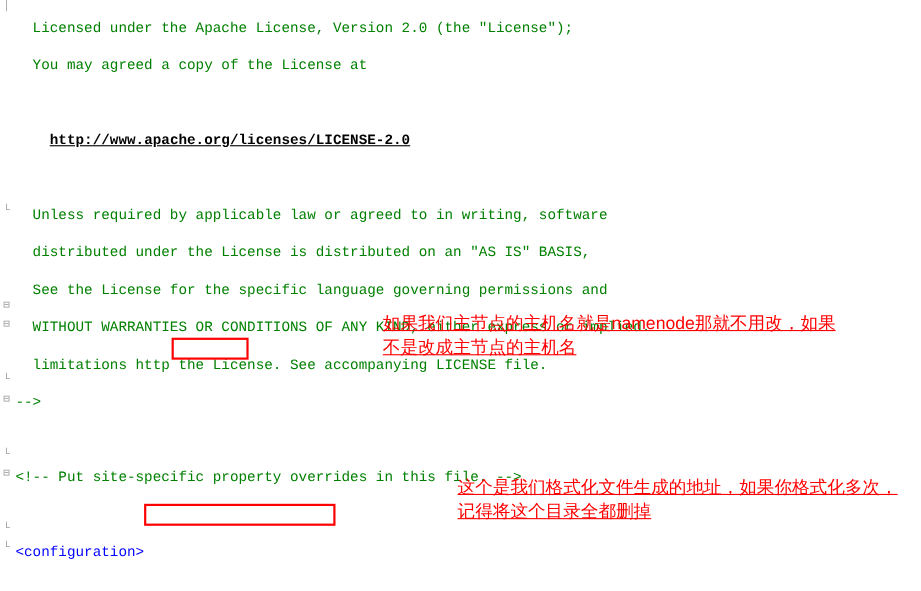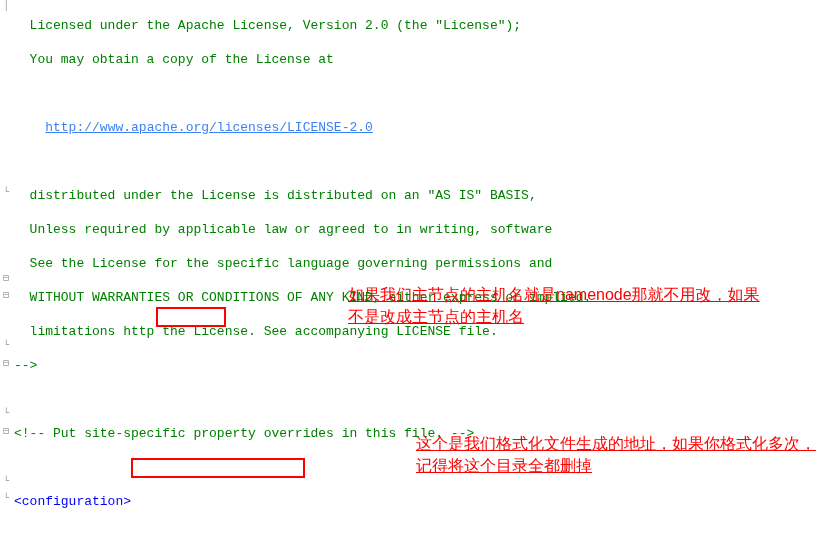--- a/index.html
+++ b/index.html
@@ -34,21 +34,21 @@
       right: 0;
       white-space: pre;
       line-height: 17px;
     }
     .line {
       display: block;
       height: 17px;
     }
     .comment { color: #008000; }
     .tag { color: #0000ff; }
-    .url { color: #3b82f6; text-decoration: underline; }
+    .url { color: #000000; text-decoration: underline; font-weight: bold; }
     .annotation {
       position: absolute;
       color: #ff0000;
       font-family: "Microsoft YaHei", "SimSun", sans-serif;
       font-size: 16px;
       line-height: 22px;
       white-space: normal;
       text-decoration: underline;
     }
     .redbox {
@@ -68,26 +68,26 @@
   <span class="gutter-mark" style="top:340px">└</span>
   <span class="gutter-mark" style="top:357px">⊟</span>
   <span class="gutter-mark" style="top:408px">└</span>
   <span class="gutter-mark" style="top:425px">⊟</span>
   <span class="gutter-mark" style="top:476px">└</span>
   <span class="gutter-mark" style="top:493px">└</span>
 </div>
 
 <div class="code-area">
 <span class="line comment">  Licensed under the Apache License, Version 2.0 (the "License");</span>
-<span class="line comment">  You may obtain a copy of the License at</span>
+<span class="line comment">  You may agreed a copy of the License at</span>
 <span class="line comment"></span>
 <span class="line comment"><span>    </span><span class="url">http://www.apache.org/licenses/LICENSE-2.0</span></span>
 <span class="line comment"></span>
+<span class="line comment">  Unless required by applicable law or agreed to in writing, software</span>
 <span class="line comment">  distributed under the License is distributed on an "AS IS" BASIS,</span>
-<span class="line comment">  Unless required by applicable law or agreed to in writing, software</span>
 <span class="line comment">  See the License for the specific language governing permissions and</span>
 <span class="line comment">  WITHOUT WARRANTIES OR CONDITIONS OF ANY KIND, either express or implied.</span>
 <span class="line comment">  limitations http the License. See accompanying LICENSE file.</span>
 <span class="line comment">--&gt;</span>
 <span class="line"></span>
 <span class="line comment">&lt;!-- Put site-specific property overrides in this file. --&gt;</span>
 <span class="line"></span>
 <span class="line"><span class="tag">&lt;configuration&gt;</span></span>
 
 

